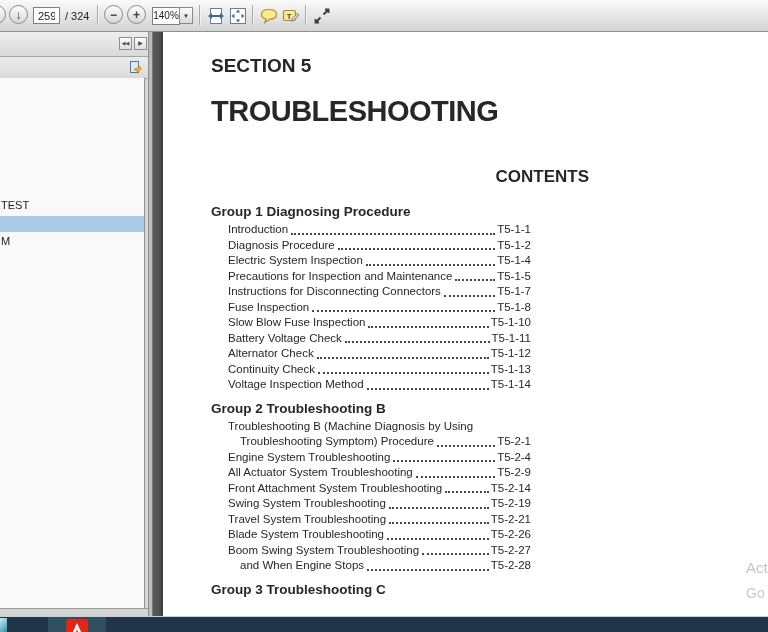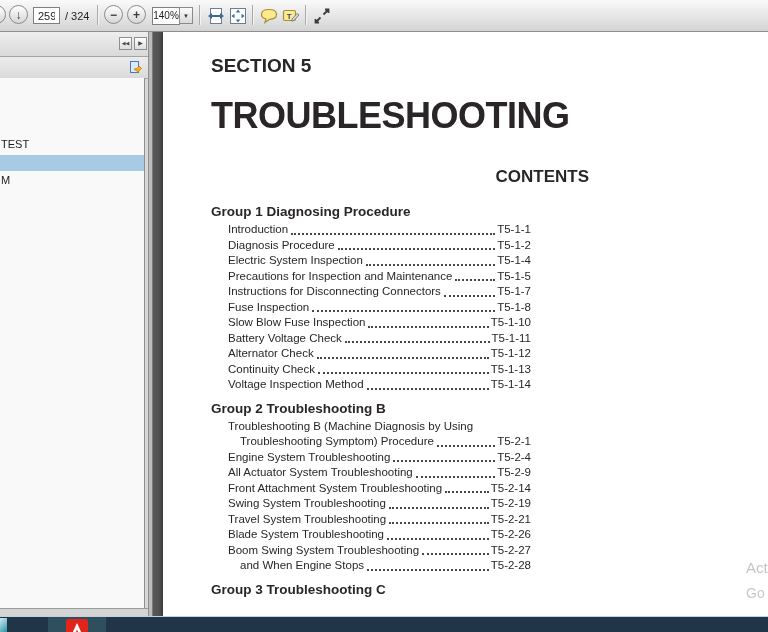--- a/index.html
+++ b/index.html
@@ -33,35 +33,35 @@
     background:linear-gradient(#efefef,#d9d9d9);border-bottom:1px solid #a3a3a3;}
   .side-sq-btn{position:absolute;top:6px;width:13px;height:13px;box-sizing:border-box;
     border:1px solid #8f8f8f;background:linear-gradient(#fdfdfd,#dedede);
     color:#444;text-align:center;line-height:11px;}
   .side-tool-bar{position:absolute;left:0;top:26px;width:148px;height:21px;
     background:linear-gradient(#ececec,#dadada);border-bottom:1px solid #a8a8a8;}
   .side-panel{position:absolute;left:0;top:47px;width:144px;height:530px;background:#f9f9f9;
     border-right:1px solid #8f8f8f;box-sizing:content-box;overflow:hidden;}
   .side-bottom{position:absolute;left:0;top:577px;width:148px;height:9px;background:#d4d4d4;
     border-top:1px solid #9a9a9a;box-sizing:border-box;}
-  .bm-list{padding-top:59px;}
+  .bm-list{padding-top:120px;}
   .bm-row{height:16px;margin-bottom:2px;font-size:11px;line-height:15px;color:#1d1d1d;
     padding-left:1px;white-space:nowrap;overflow:hidden;}
   .bm-row.sel{background:#a8cbe5;}
 
   
   .splitter{position:absolute;left:148px;top:0;width:5px;height:586px;background:#bdbdbd;
     border-left:1px solid #8f8f8f;border-right:1px solid #7c7c7c;box-sizing:border-box;}
   .viewer{position:absolute;left:153px;top:0;right:0;height:586px;background:#565658;}
   .page{position:absolute;left:10px;top:0;width:605px;height:586px;background:#ffffff;
     overflow:hidden;box-shadow:-2px 0 4px rgba(0,0,0,.35);color:#2a2627;}
 
   
   .doc-section{position:absolute;left:48px;top:24px;font-size:19px;font-weight:bold;letter-spacing:0;}
-  .doc-title{position:absolute;left:48px;top:64px;font-size:36px;font-weight:bold;letter-spacing:-0.5px;}
+  .doc-title{position:absolute;left:48px;top:64px;font-size:29px;font-weight:bold;letter-spacing:-0.5px;}
   .doc-contents{position:absolute;left:48px;top:136px;width:378px;text-align:right;
     font-size:17px;font-weight:bold;}
   .toc{position:absolute;left:48px;top:173px;width:320px;}
   .toc-group-heading{font-size:13.5px;font-weight:bold;line-height:16px;margin:8px 0 2px 0;}
   .toc-group-heading:first-child{margin-top:0;}
   .toc-row{display:flex;margin-left:17px;font-size:11.5px;line-height:15.5px;}
   .toc-row.ind{margin-left:29px;}
   .toc-row .tt{white-space:nowrap;}
   .toc-row .dots{flex:1;border-bottom:2px dotted #4a4546;margin:0 2px 3px 3px;min-width:6px;}
   .toc-row .pp{white-space:nowrap;}

